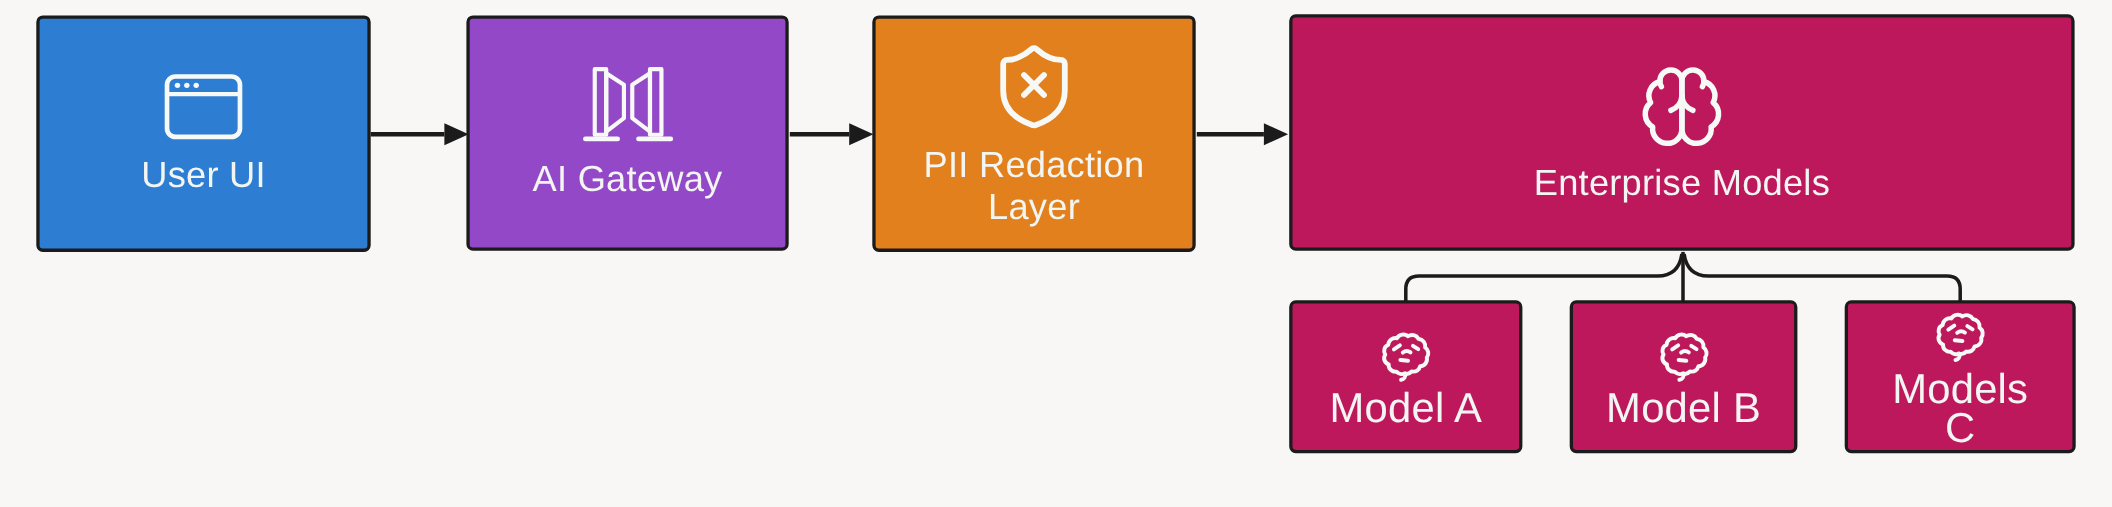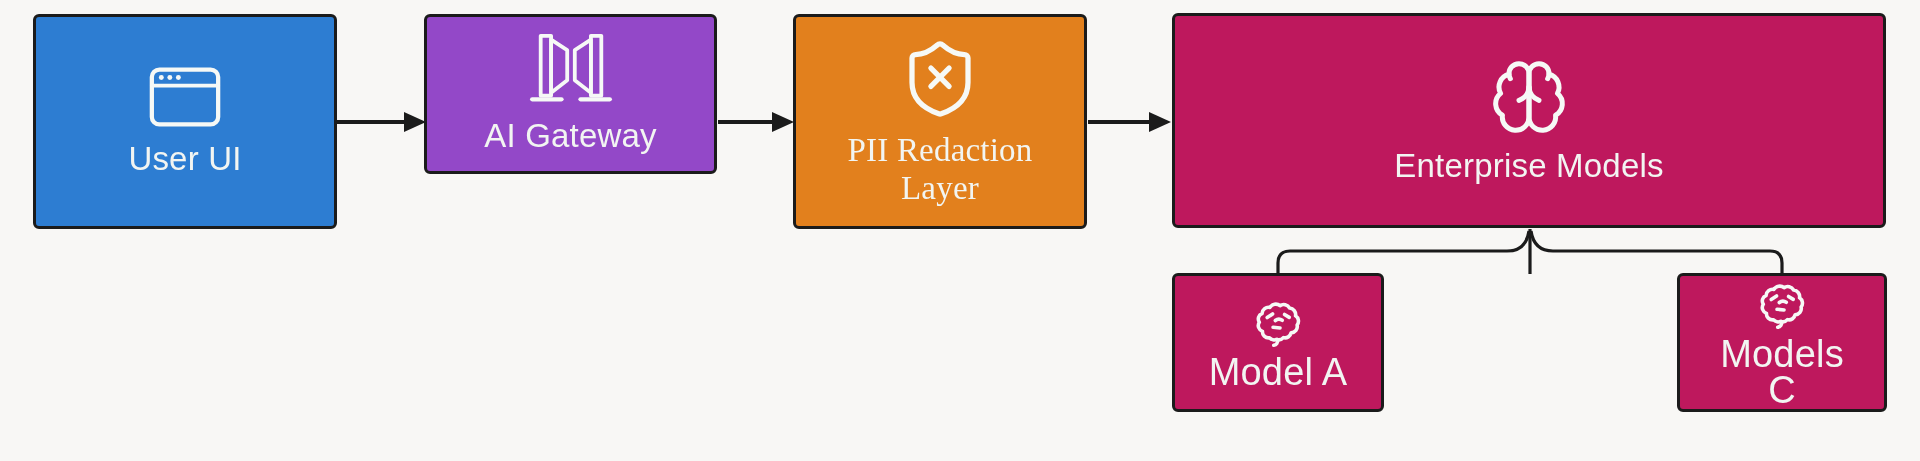--- a/index.html
+++ b/index.html
@@ -35,22 +35,22 @@
   .node.blue{background:#2d7dd2;}
   .node.purple{background:#9348c8;}
   .node.orange{background:#e2801d;}
   .node.green{background:#be185d;}
 
   .gap-sm{margin-bottom:12px;}
   .gap-xs{margin-bottom:4px;}
   .gap-md{margin-bottom:10px;}
 
   #user-ui   {left:33px;  top:14px;  width:304px; height:215px;}
-  #ai-gateway{left:424px; top:14px;  width:293px; height:160px;}
-  #pii       {left:793px; top:14px;  width:294px; height:215px;font-family:Liberation Serif, serif;}
+  #ai-gateway{left:424px; top:14px;  width:293px; height:214px;}
+  #pii       {left:793px; top:14px;  width:294px; height:215px;}
   #enterprise{left:1172px;top:13px;  width:714px; height:215px;}
   #model-a   {left:1172px;top:273px; width:212px; height:139px;}
   #model-b   {left:1427px;top:273px; width:207px; height:139px;}
   #model-c   {left:1677px;top:273px; width:210px; height:139px;}
 
   #model-a .label,#model-b .label,#model-c .label{font-size:38px;line-height:36px;}
 
   .edges{
     position:absolute;left:0;top:0;width:1920px;height:461px;
     pointer-events:none;
@@ -134,20 +134,31 @@
       <path stroke-width="1.6" d="M8.2 18.6C6.4 18.8 4.9 17.3 5.1 15.7 3.4 15.1 2.7 13.1 3.7 11.7 2.8 10.3 3.3 8.4 4.9 7.8 5 6 6.7 4.7 8.4 5.1 9.3 3.5 11.5 3.1 12.9 4.3 14.3 3.3 16.3 3.8 17.1 5.3 18.9 5.5 20.1 7.1 19.8 8.8 21.2 9.7 21.5 11.6 20.5 12.9 20.9 14.7 19.6 16.3 17.8 16.4 17.5 17.9 16 18.9 14.4 18.5 13.6 19.4 12.4 19.7 11.4 19.3 10.5 19.8 9.1 19.5 8.2 18.6Z"></path>
       <path stroke-width="1.6" d="M11.8 19.4c.2 1.3-.5 2.3-1.7 2.5"></path>
       <path stroke-width="1.6" d="M7.2 9.6 9.6 8"></path>
       <path stroke-width="1.6" d="M10.8 10.9c1-.8 2.1-.8 3.1-.1"></path>
       <path stroke-width="1.6" d="m14.9 8.2 2.1 1.3"></path>
       <path stroke-width="1.6" d="M9.8 13.9l3.1.3"></path>
     </svg>
     <div class="label">Model A</div>
   </div>
 
+  <div class="node green" id="model-b">
+    <svg class="ico gap-xs" width="58" height="54" viewBox="0 0 24 24">
+      <path stroke-width="1.6" d="M8.2 18.6C6.4 18.8 4.9 17.3 5.1 15.7 3.4 15.1 2.7 13.1 3.7 11.7 2.8 10.3 3.3 8.4 4.9 7.8 5 6 6.7 4.7 8.4 5.1 9.3 3.5 11.5 3.1 12.9 4.3 14.3 3.3 16.3 3.8 17.1 5.3 18.9 5.5 20.1 7.1 19.8 8.8 21.2 9.7 21.5 11.6 20.5 12.9 20.9 14.7 19.6 16.3 17.8 16.4 17.5 17.9 16 18.9 14.4 18.5 13.6 19.4 12.4 19.7 11.4 19.3 10.5 19.8 9.1 19.5 8.2 18.6Z"></path>
+      <path stroke-width="1.6" d="M11.8 19.4c.2 1.3-.5 2.3-1.7 2.5"></path>
+      <path stroke-width="1.6" d="M7.2 9.6 9.6 8"></path>
+      <path stroke-width="1.6" d="M10.8 10.9c1-.8 2.1-.8 3.1-.1"></path>
+      <path stroke-width="1.6" d="m14.9 8.2 2.1 1.3"></path>
+      <path stroke-width="1.6" d="M9.8 13.9l3.1.3"></path>
+    </svg>
+    <div class="label">Model B</div>
+  </div>
 
   <div class="node green" id="model-c">
     <svg class="ico gap-xs" width="58" height="54" viewBox="0 0 24 24">
       <path stroke-width="1.6" d="M8.2 18.6C6.4 18.8 4.9 17.3 5.1 15.7 3.4 15.1 2.7 13.1 3.7 11.7 2.8 10.3 3.3 8.4 4.9 7.8 5 6 6.7 4.7 8.4 5.1 9.3 3.5 11.5 3.1 12.9 4.3 14.3 3.3 16.3 3.8 17.1 5.3 18.9 5.5 20.1 7.1 19.8 8.8 21.2 9.7 21.5 11.6 20.5 12.9 20.9 14.7 19.6 16.3 17.8 16.4 17.5 17.9 16 18.9 14.4 18.5 13.6 19.4 12.4 19.7 11.4 19.3 10.5 19.8 9.1 19.5 8.2 18.6Z"></path>
       <path stroke-width="1.6" d="M11.8 19.4c.2 1.3-.5 2.3-1.7 2.5"></path>
       <path stroke-width="1.6" d="M7.2 9.6 9.6 8"></path>
       <path stroke-width="1.6" d="M10.8 10.9c1-.8 2.1-.8 3.1-.1"></path>
       <path stroke-width="1.6" d="m14.9 8.2 2.1 1.3"></path>
       <path stroke-width="1.6" d="M9.8 13.9l3.1.3"></path>
     </svg>

